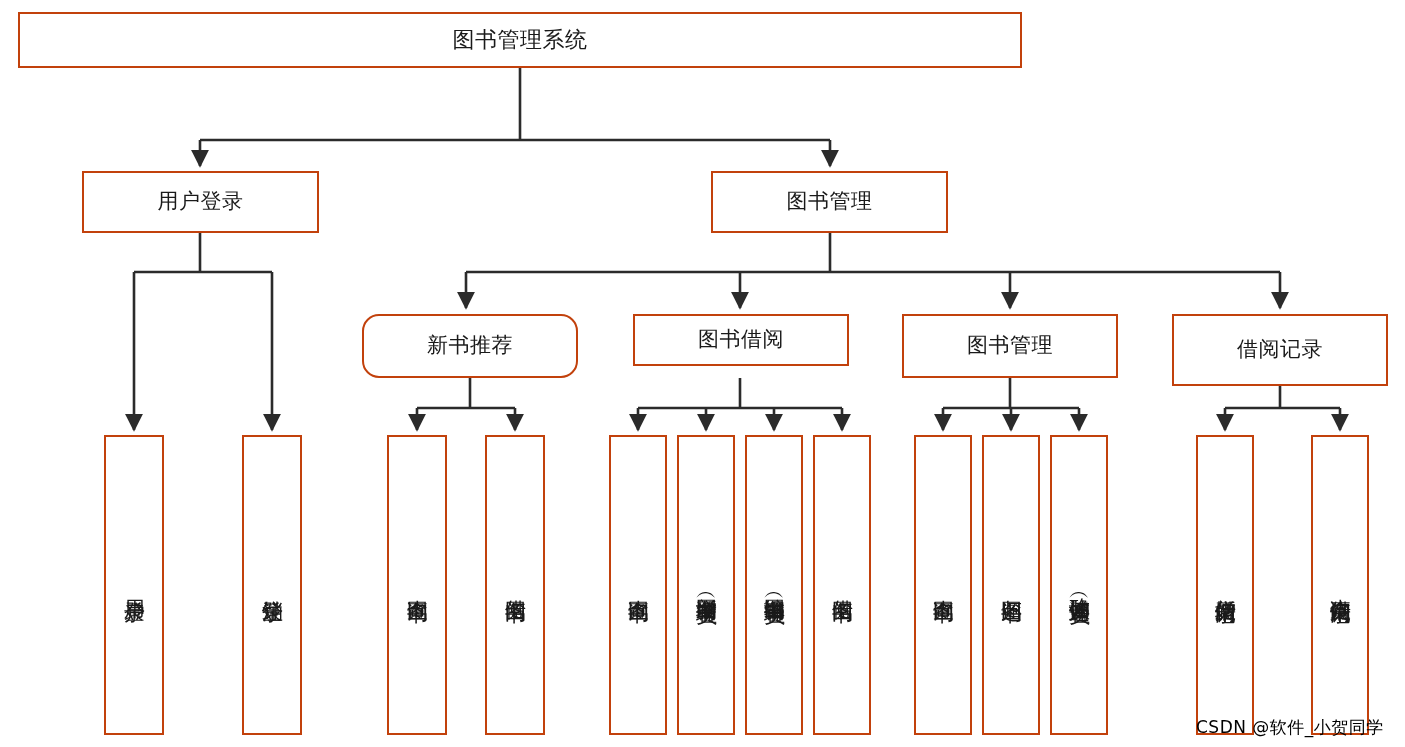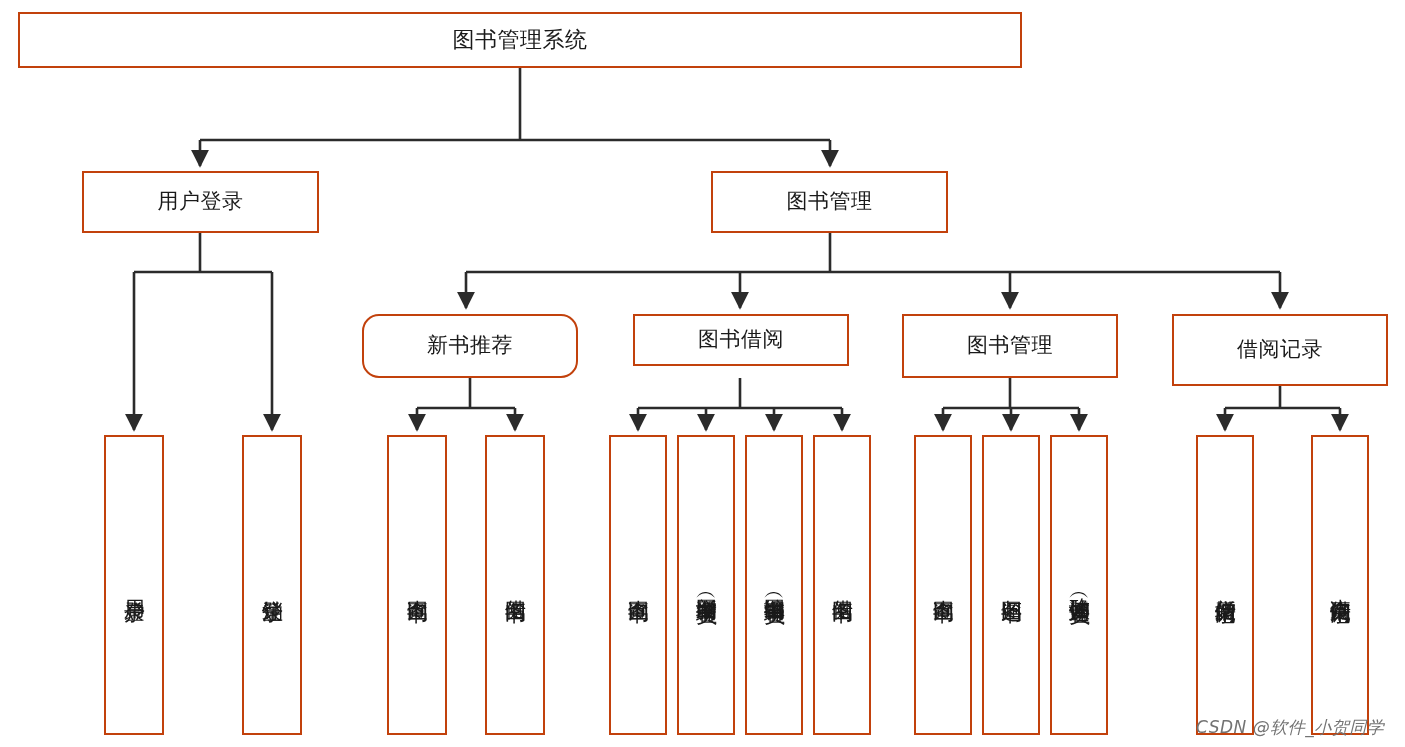--- a/index.html
+++ b/index.html
@@ -51,25 +51,24 @@
     text-orientation: upright;
     white-space: nowrap;
     text-align: center;
   }
   .node.root {
     font-size: 22px;
   }
   .watermark {
     position: absolute;
     font-size: 17px;
-    color: #737373;
+    color: #000000;
     white-space: nowrap;
     letter-spacing: 0.5px;
     font-family: "DejaVu Sans", "Liberation Sans", sans-serif;
-    font-style: italic;
   }
 </style>
 </head>
 <body>
 
 <div id="canvas">
 
   <svg class="connectors" viewBox="0 0 1405 747" xmlns="http://www.w3.org/2000/svg">
     <defs>
       <marker id="arrow" viewBox="0 0 10 10" refX="9" refY="5" markerWidth="7" markerHeight="7" orient="auto-start-reverse">

